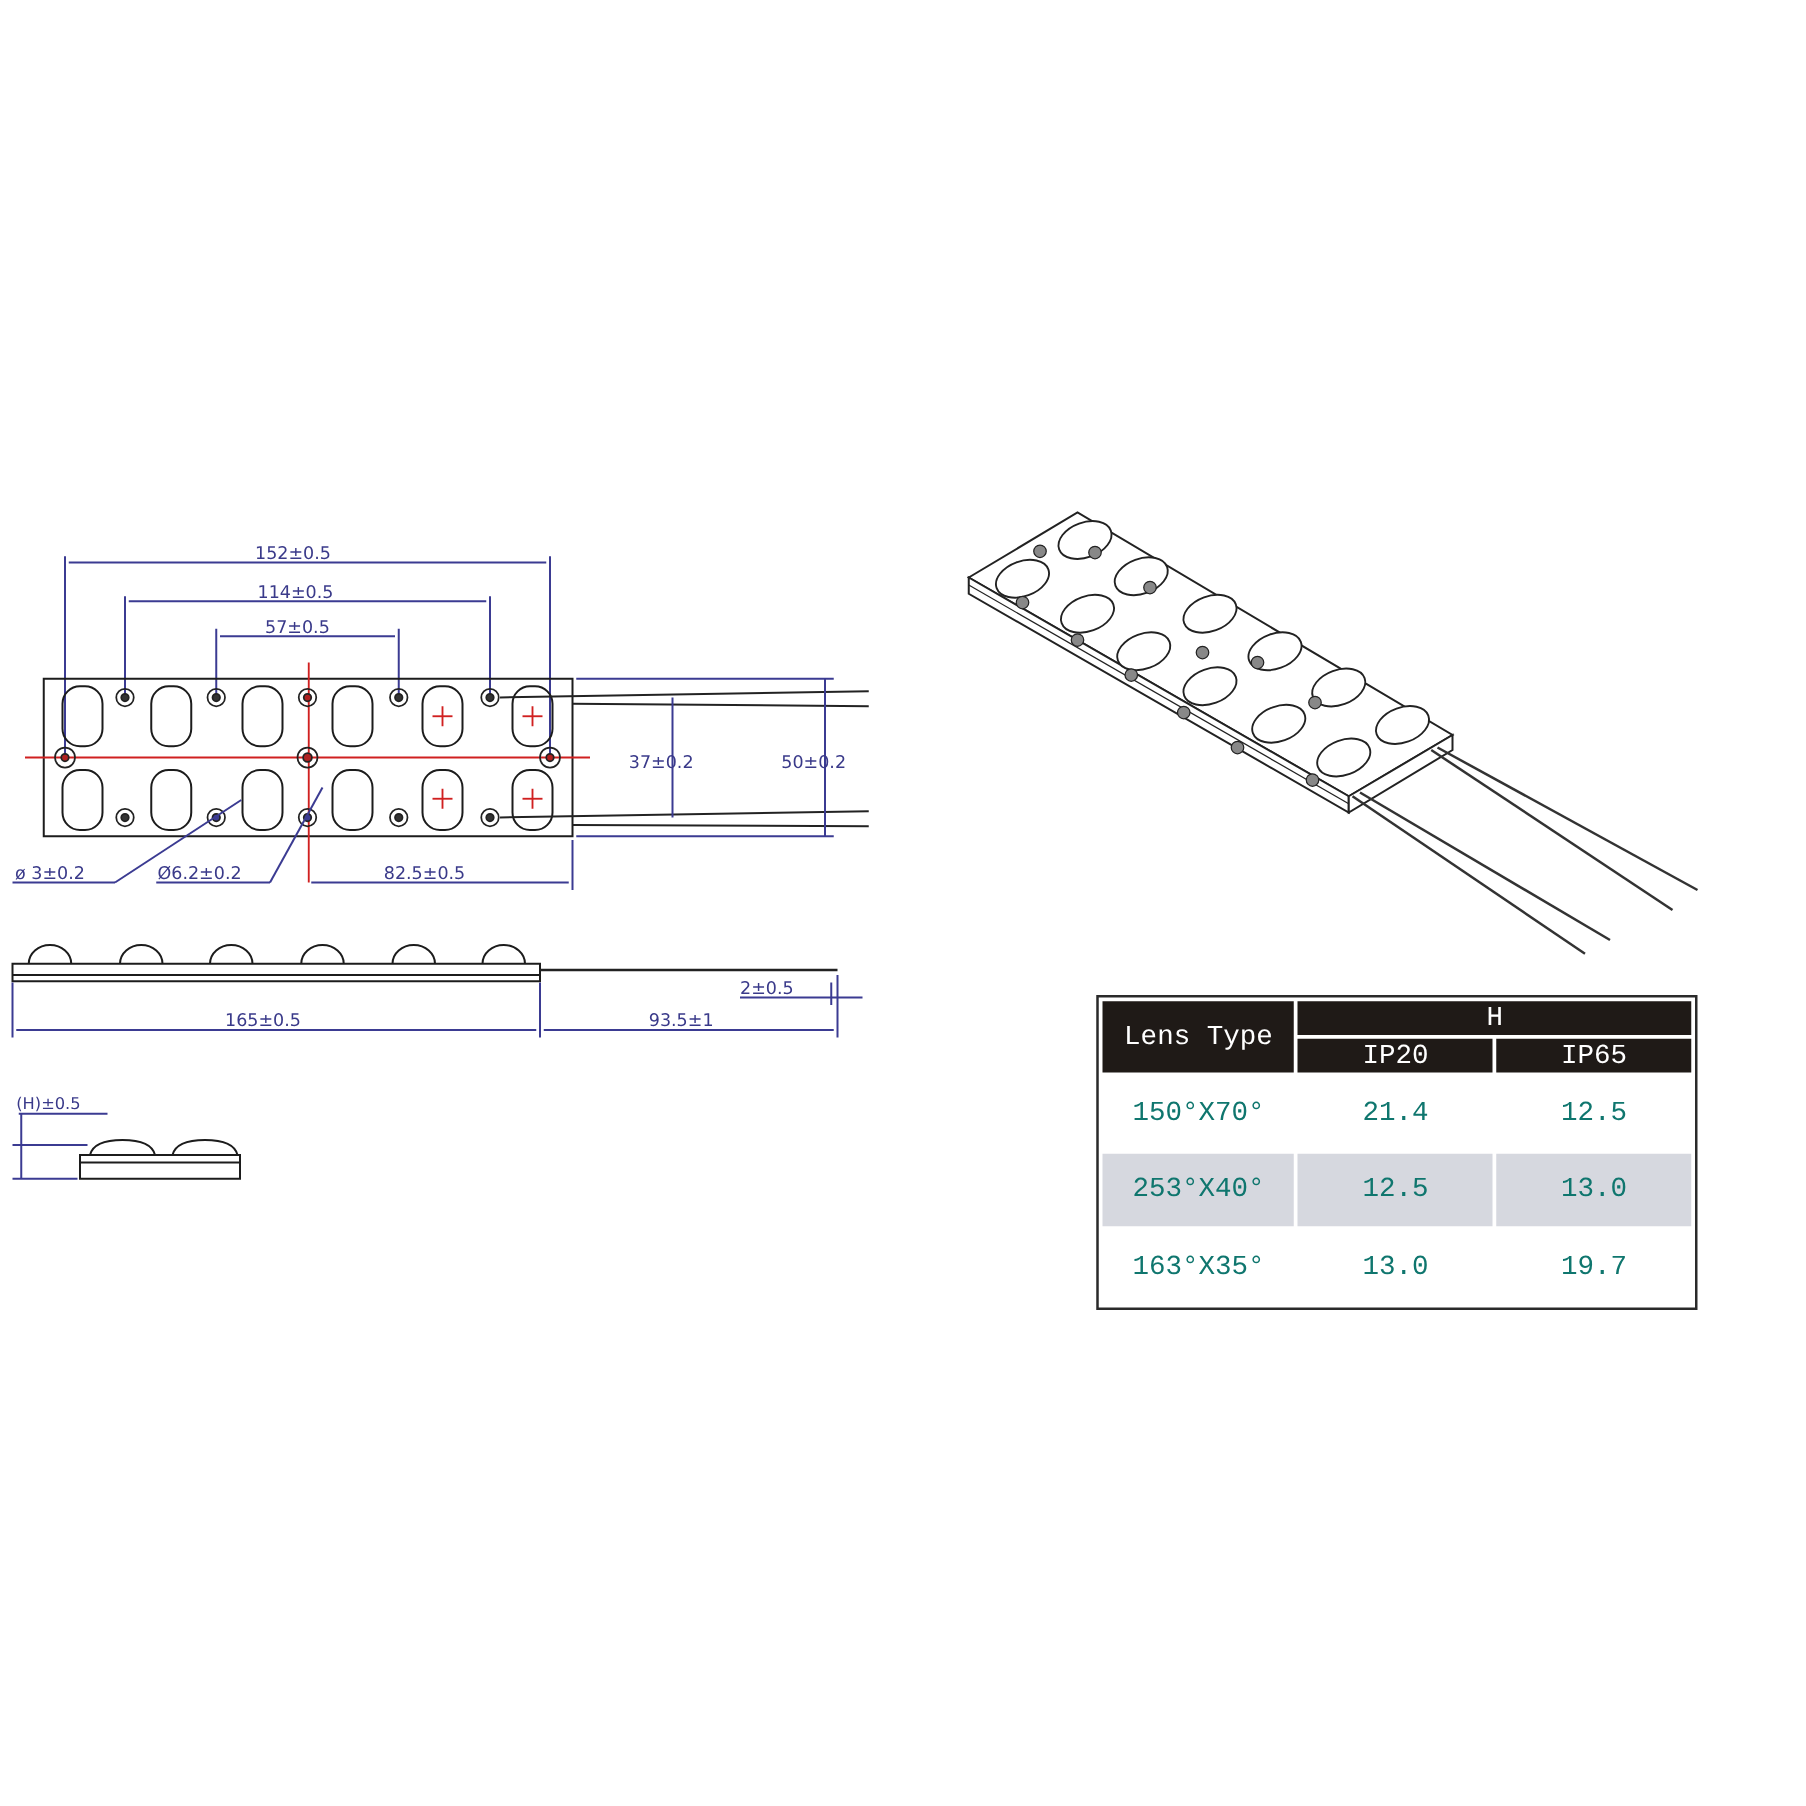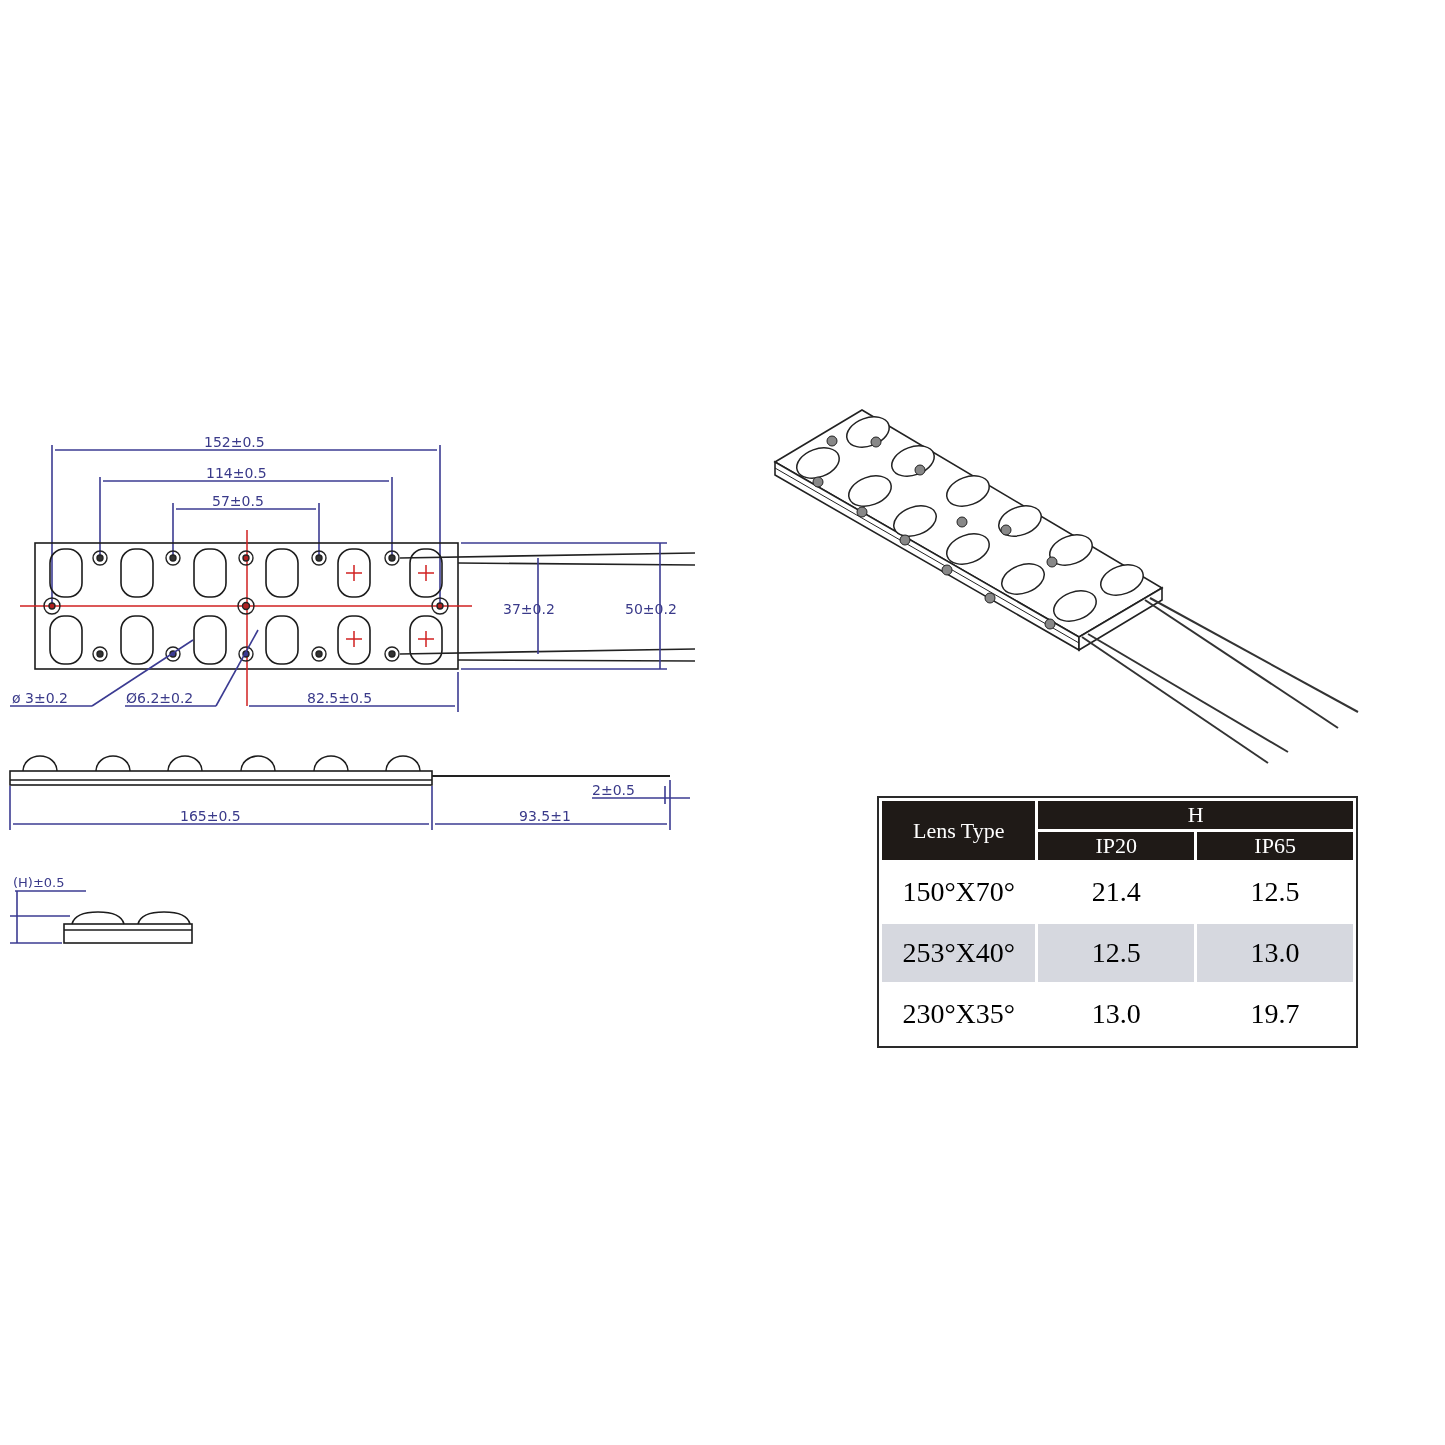--- a/index.html
+++ b/index.html
@@ -3,23 +3,23 @@
 <meta charset="utf-8">
 <style>
   html, body { margin:0; padding:0; background:#ffffff; }
   body { width:1445px; height:1445px; position:relative; overflow:hidden; font-family:"DejaVu Sans", sans-serif; }
   svg.drawing { position:absolute; left:0; top:0; }
   .dim { fill:#3a3a8a; font-family:"DejaVu Sans", sans-serif; font-size:14px; }
   .dim-line { stroke:#3b3b92; stroke-width:1.6; fill:none; }
   .outline { stroke:#1c1c1c; stroke-width:1.6; fill:none; }
   .red { stroke:#d02020; stroke-width:1.5; fill:none; }
   .spec-table { position:absolute; left:877px; top:796px; width:481px; height:252px; border:2px solid #2a2a2a; box-sizing:border-box; background:#fff; }
-  .spec-table table { width:100%; height:100%; border-collapse:separate; border-spacing:3px; font-family:Liberation Serif, serif; }
+  .spec-table table { width:100%; height:100%; border-collapse:separate; border-spacing:3px; font-family:Liberation Mono, monospace; }
   .spec-table th { background:#1f1a17; color:#ffffff; font-weight:normal; font-size:22px; text-align:center; }
-  .spec-table td { font-size:28px; color:#000000; text-align:center; height:48px; }
+  .spec-table td { font-size:22px; color:#0f766e; text-align:center; height:48px; }
   .spec-table tr.alt td { background:#d6d8df; }
 </style>
 </head>
 <body>
 
 <svg class="drawing" width="1445" height="1445" viewBox="0 0 1445 1445">
 
   <g>
 
     <line class="dim-line" x1="52" y1="445" x2="52" y2="605"></line>
@@ -222,19 +222,19 @@
         <td>150°X70°</td>
         <td>21.4</td>
         <td>12.5</td>
       </tr>
       <tr class="alt">
         <td>253°X40°</td>
         <td>12.5</td>
         <td>13.0</td>
       </tr>
       <tr>
-        <td>230°X35°</td>
+        <td>163°X35°</td>
         <td>13.0</td>
         <td>19.7</td>
       </tr>
     </tbody>
   </table>
 </div>
 
 </body></html>

